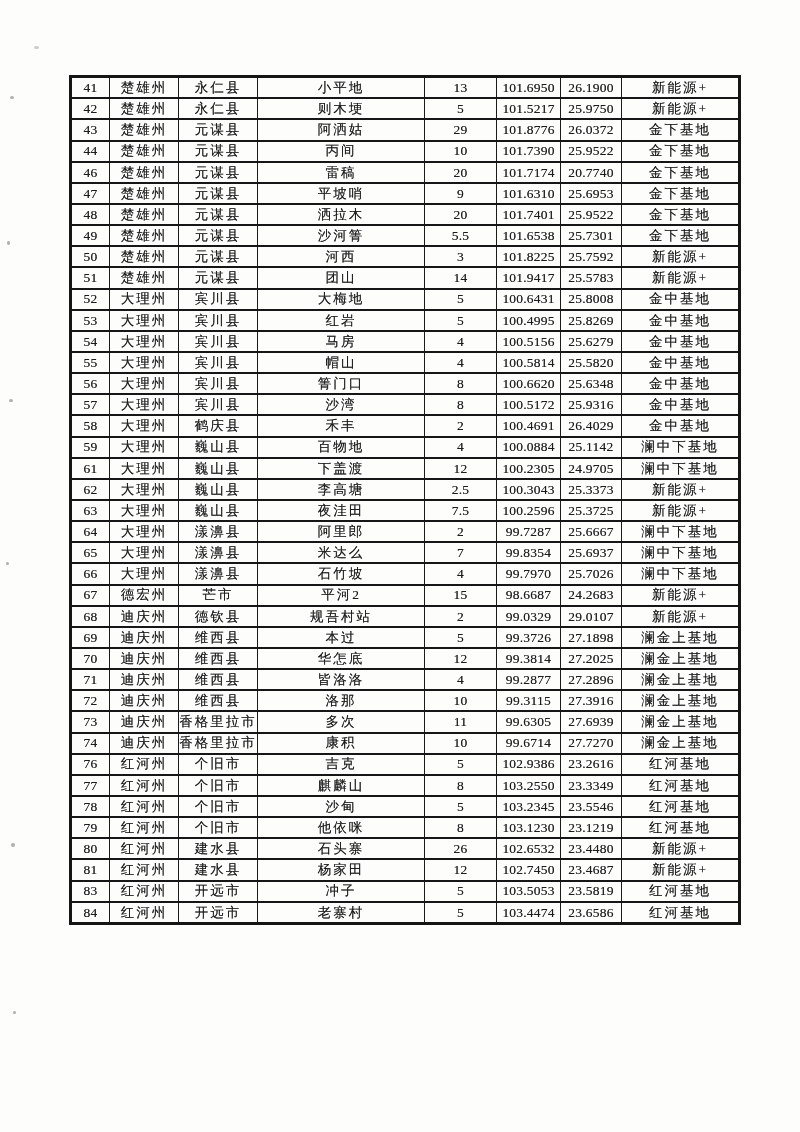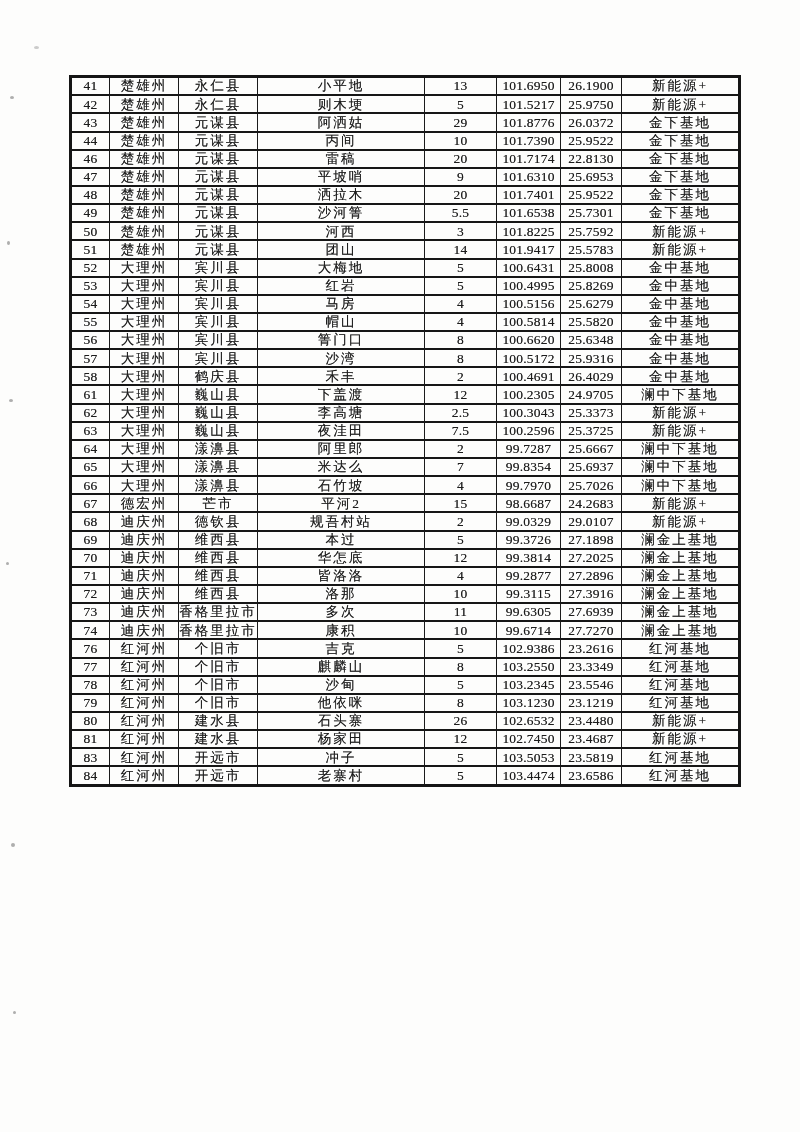--- a/index.html
+++ b/index.html
@@ -14,21 +14,21 @@
     height: 1132px;
     background: #fdfdfc;
     overflow: hidden;
     color: #1c1c1c;
   }
   table.doc-table {
     position: absolute;
     left: 69px;
     top: 75px;
     width: 669px;
-    height: 712px;
+    height: 850px;
     border-collapse: collapse;
     table-layout: fixed;
     border: 3px solid #151515;
   }
   table.doc-table td {
     border-left: 1.4px solid #1b1b1b;
     border-right: 1.4px solid #1b1b1b;
     border-top: 2.1px solid #161616;
     border-bottom: 2.1px solid #161616;
     padding: 0;
@@ -108,21 +108,21 @@
     <td class="num">25.9522</td>
     <td class="zh">金下基地</td>
   </tr>
         <tr>
     <td class="num">46</td>
     <td class="zh">楚雄州</td>
     <td class="zh">元谋县</td>
     <td class="zh">雷稿</td>
     <td class="num">20</td>
     <td class="num">101.7174</td>
-    <td class="num">22.8130</td>
+    <td class="num">20.7740</td>
     <td class="zh">金下基地</td>
   </tr>
         <tr>
     <td class="num">47</td>
     <td class="zh">楚雄州</td>
     <td class="zh">元谋县</td>
     <td class="zh">平坡哨</td>
     <td class="num">9</td>
     <td class="num">101.6310</td>
     <td class="num">25.6953</td>
@@ -230,20 +230,30 @@
   </tr>
         <tr>
     <td class="num">58</td>
     <td class="zh">大理州</td>
     <td class="zh">鹤庆县</td>
     <td class="zh">禾丰</td>
     <td class="num">2</td>
     <td class="num">100.4691</td>
     <td class="num">26.4029</td>
     <td class="zh">金中基地</td>
+  </tr>
+        <tr>
+    <td class="num">59</td>
+    <td class="zh">大理州</td>
+    <td class="zh">巍山县</td>
+    <td class="zh">百物地</td>
+    <td class="num">4</td>
+    <td class="num">100.0884</td>
+    <td class="num">25.1142</td>
+    <td class="zh">澜中下基地</td>
   </tr>
         <tr>
     <td class="num">61</td>
     <td class="zh">大理州</td>
     <td class="zh">巍山县</td>
     <td class="zh">下盖渡</td>
     <td class="num">12</td>
     <td class="num">100.2305</td>
     <td class="num">24.9705</td>
     <td class="zh">澜中下基地</td>

